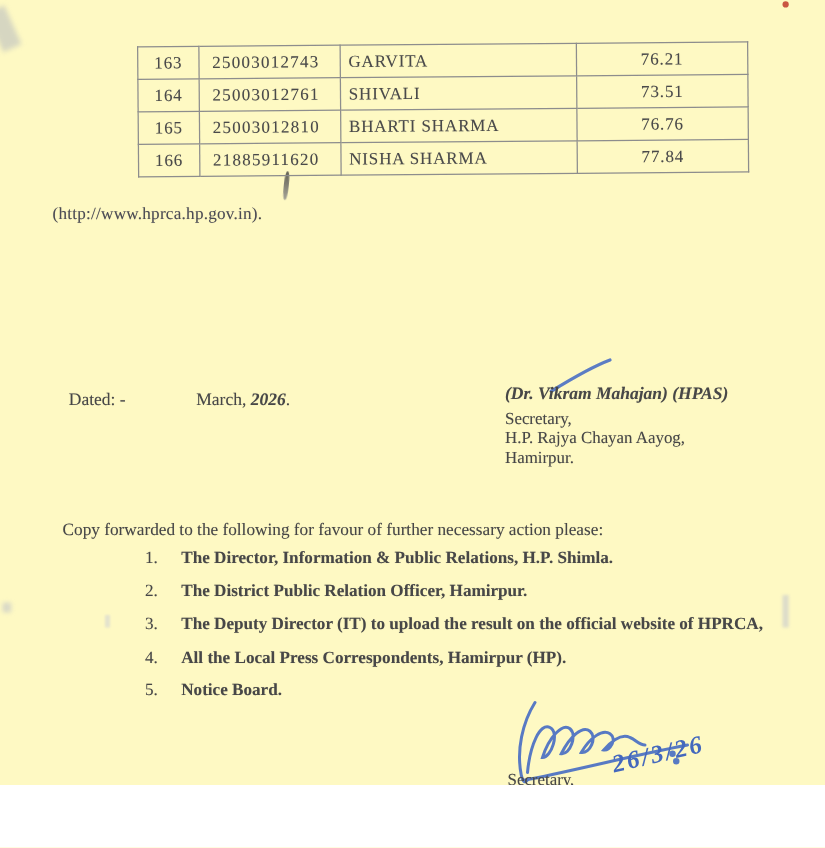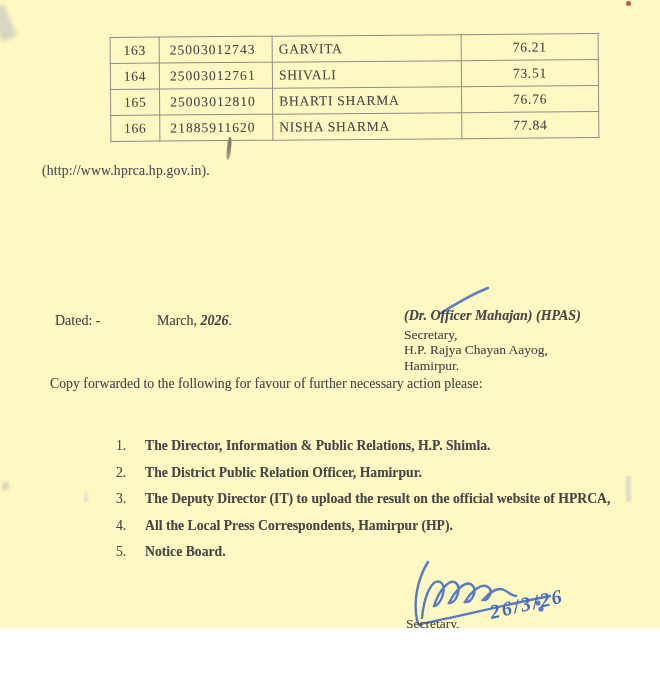--- a/index.html
+++ b/index.html
@@ -45,21 +45,21 @@
   
   .dated-label { position:absolute; left:55px;  top:313px; font-size:14px; }
   .dated-value { position:absolute; left:157px; top:313px; font-size:14px; }
   .bi { font-weight:bold; font-style:italic; }
   .sig-block { position:absolute; left:404px; top:308px; font-size:13.5px;
     line-height:15.5px; }
   .sig-name { font-weight:bold; font-style:italic; font-size:14px; margin-bottom:3px; }
   .pen-tick { position:absolute; left:438px; top:285px; }
 
   
-  .copy-heading { position:absolute; left:50px; top:376px; font-size:13.8px; }
+  .copy-heading { position:absolute; left:50px; top:416px; font-size:13.8px; }
   .copy-list { position:absolute; left:116px; top:434px; }
   .copy-item { display:flex; margin-bottom:2px; font-size:13.7px; line-height:24.5px; }
   .copy-num  { width:29px; flex:0 0 29px; }
   .copy-text { width:500px;font-weight:bold; }
   .copy-text .wrap2 { display:block; }
 
   
   .sign-svg { position:absolute; left:398px; top:556px; }
   .hand-date { position:absolute; left:489px; top:591px; width:90px;
     font-size:20px; font-style:italic; color:#4468bd; letter-spacing:2px;
@@ -118,21 +118,21 @@
   <div class="dated-label">Dated: -</div>
   <div class="dated-value">
     <span>March, </span><span class="bi">2026</span><span>.</span>
   </div>
 
   <svg class="pen-tick" width="54" height="32">
     <path d="M3,28 C16,20 34,9 50,3" stroke="#4a6fc4" stroke-width="2.6" fill="none" stroke-linecap="round" opacity="0.9"></path>
   </svg>
 
   <div class="sig-block">
-    <div class="sig-name">(Dr. Officer Mahajan) (HPAS)</div>
+    <div class="sig-name">(Dr. Vikram Mahajan) (HPAS)</div>
     <div>Secretary,</div>
     <div>H.P. Rajya Chayan Aayog,</div>
     <div>Hamirpur.</div>
   </div>
 
   <div class="copy-heading">Copy forwarded to the following for favour of further necessary action please:</div>
 
   <div class="copy-list">
     <div class="copy-item">
       <span class="copy-num">1.</span>

